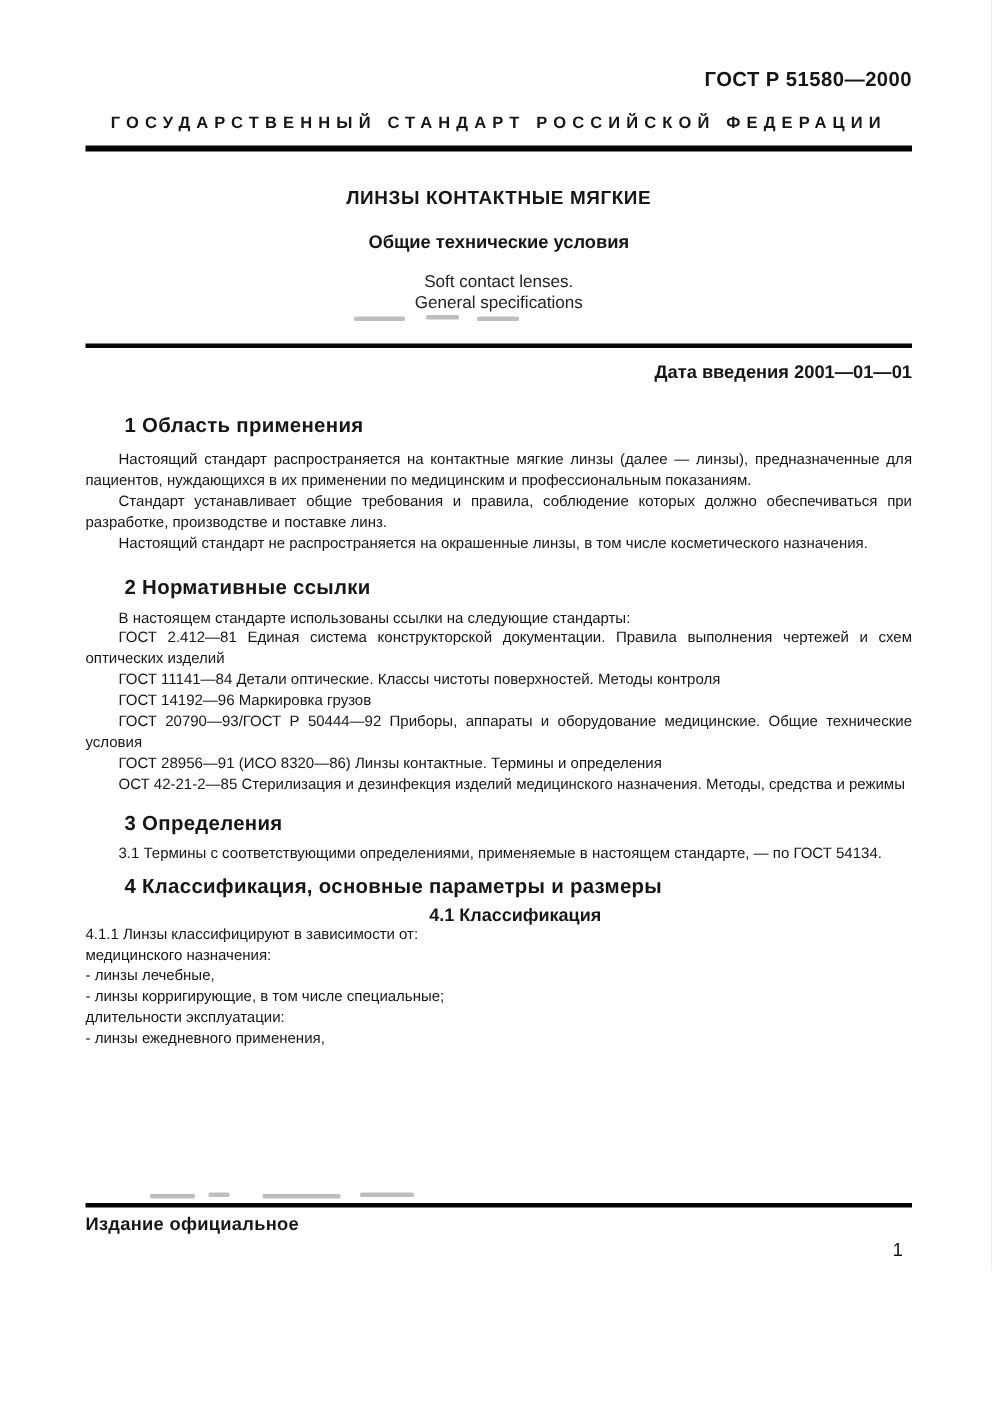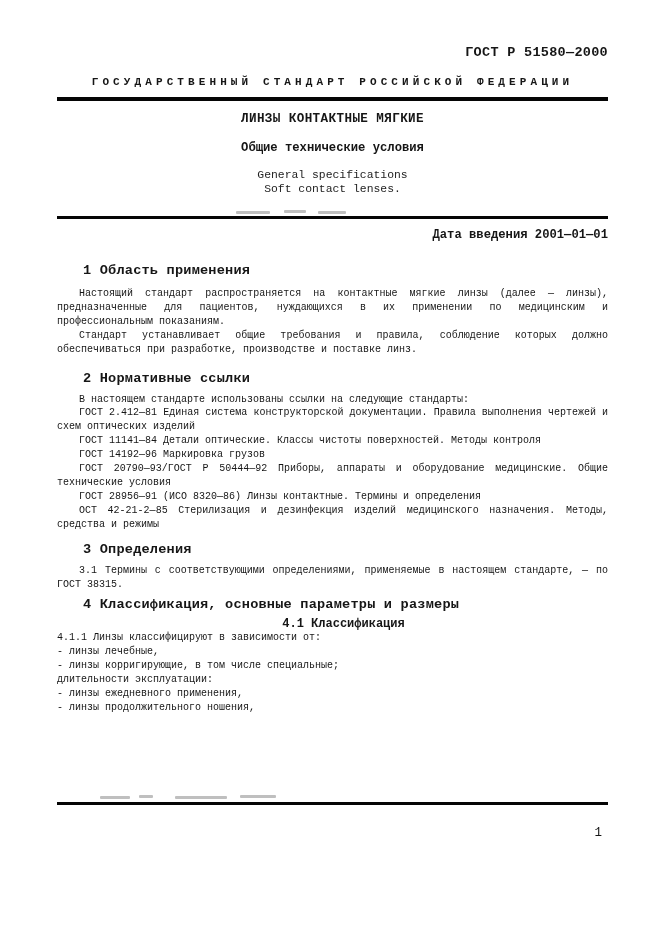--- a/index.html
+++ b/index.html
@@ -1,21 +1,21 @@
 <!DOCTYPE html>
 <html lang="ru"><head>
 <meta charset="utf-8">
 <style>
   html,body { margin:0; padding:0; background:#e8e8e8; }
   .page {
     position:relative;
     width:661px; height:936px;
     margin:0 auto;
     background:#ffffff;
-    font-family:Liberation Mono, monospace;
+    font-family:Liberation Sans, sans-serif;
     color:#161616;
     overflow:hidden;
     box-sizing:border-box;
   }
   .content { padding:45px 53px 0 57px; }
 
   .doc-number {
     text-align:right;
     font-weight:bold;
     font-size:13.5px;
@@ -28,21 +28,21 @@
     font-weight:bold;
     font-size:11px;
     line-height:16px;
     letter-spacing:4.1px;
     white-space:nowrap;
   }
   .rule-thick { margin-top:7px; height:4px; background:#050505; }
   .rule-mid   { margin-top:20px; height:3px; background:#050505; }
 
   .doc-title {
-    margin-top:11px;
+    margin-top:24px;
     text-align:center;
     font-weight:bold;
     font-size:12.6px;
     line-height:15px;
     letter-spacing:0.4px;
   }
   .doc-subtitle {
     margin-top:14px;
     text-align:center;
     font-weight:bold;
@@ -125,59 +125,61 @@
 
     <div class="federation">ГОСУДАРСТВЕННЫЙ СТАНДАРТ РОССИЙСКОЙ ФЕДЕРАЦИИ</div>
 
     <div class="rule-thick"></div>
 
     <div class="doc-title">ЛИНЗЫ КОНТАКТНЫЕ МЯГКИЕ</div>
 
     <div class="doc-subtitle">Общие технические условия</div>
 
     <div class="title-en">
+      <div>Soft contact lenses.</div>
       <div>General specifications</div>
-      <div>Soft contact lenses.</div>
     </div>
 
     <div class="rule-mid"></div>
 
     <div class="effective-date">Дата введения 2001—01—01</div>
 
     <h2 class="sec">1 Область применения</h2>
     <p class="body">Настоящий стандарт распространяется на контактные мягкие линзы (далее — линзы), предназначенные для пациентов, нуждающихся в их применении по медицинским и профессиональным показаниям.</p>
     <p class="body">Стандарт устанавливает общие требования и правила, соблюдение которых должно обеспечиваться при разработке, производстве и поставке линз.</p>
+    <p class="body">Настоящий стандарт не распространяется на окрашенные линзы, в том числе косметического назначения.</p>
 
     <h2 class="sec sec2">2 Нормативные ссылки</h2>
     <p class="body">В настоящем стандарте использованы ссылки на следующие стандарты:</p>
     <p class="body">ГОСТ 2.412—81 Единая система конструкторской документации. Правила выполнения чертежей и схем оптических изделий</p>
     <p class="body">ГОСТ 11141—84 Детали оптические. Классы чистоты поверхностей. Методы контроля</p>
     <p class="body">ГОСТ 14192—96 Маркировка грузов</p>
     <p class="body">ГОСТ 20790—93/ГОСТ Р 50444—92 Приборы, аппараты и оборудование медицинские. Общие технические условия</p>
     <p class="body">ГОСТ 28956—91 (ИСО 8320—86) Линзы контактные. Термины и определения</p>
     <p class="body">ОСТ 42-21-2—85 Стерилизация и дезинфекция изделий медицинского назначения. Методы, средства и режимы</p>
 
     <h2 class="sec sec3">3 Определения</h2>
-    <p class="body">3.1 Термины с соответствующими определениями, применяемые в настоящем стандарте, — по ГОСТ 38315.</p>
+    <p class="body">3.1 Термины с соответствующими определениями, применяемые в настоящем стандарте, — по ГОСТ 54134.</p>
 
     <h2 class="sec sec4">4 Классификация, основные параметры и размеры</h2>
     <h3 class="subsec">4.1 Классификация</h3>
     <p class="body flush">4.1.1 Линзы классифицируют в зависимости от:</p>
+    <p class="body flush">медицинского назначения:</p>
     <p class="body flush">- линзы лечебные,</p>
     <p class="body flush">- линзы корригирующие, в том числе специальные;</p>
     <p class="body flush">длительности эксплуатации:</p>
     <p class="body flush">- линзы ежедневного применения,</p>
-    <p class="body flush">- линзы продолжительного ношения,</p>
   </div>
 
   <div class="artifact a1"></div>
   <div class="artifact a2"></div>
   <div class="artifact a3"></div>
 
   <div class="footer">
     <div class="artifact f1"></div>
     <div class="artifact f2"></div>
     <div class="artifact f3"></div>
     <div class="artifact f4"></div>
     <div class="rule-footer"></div>
+    <div class="edition-note">Издание официальное</div>
     <div class="page-number">1</div>
   </div>
 </div>
 
 </body></html>

